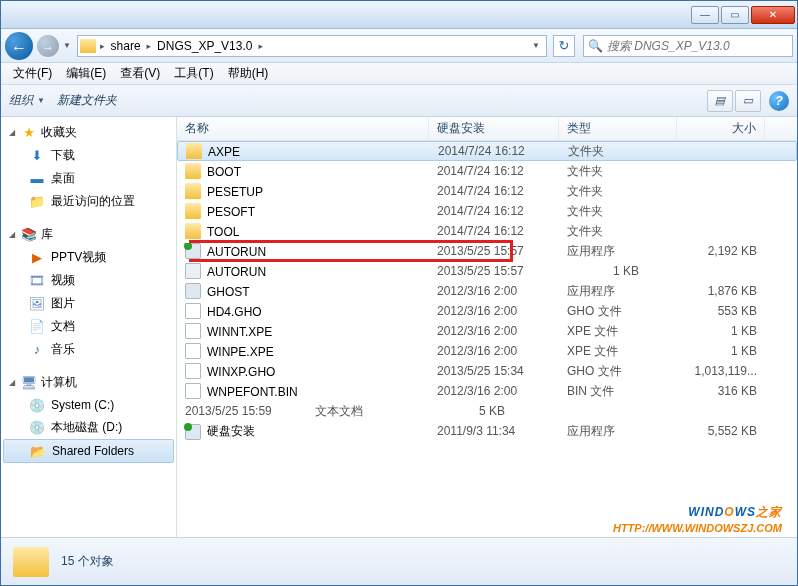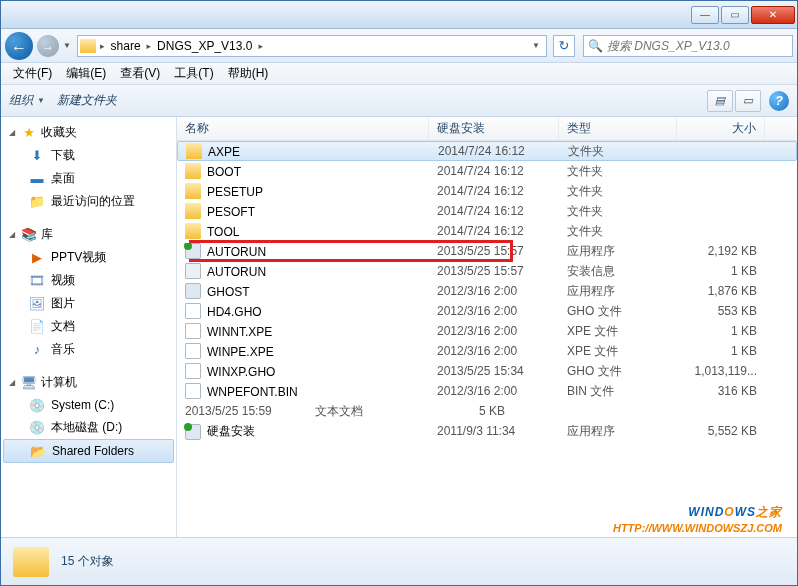--- a/index.html
+++ b/index.html
@@ -255,21 +255,20 @@
     <div class="cell date">2013/5/25 15:57</div>
     <div class="cell type">应用程序</div>
     <div class="cell size">2,192 KB</div>
           </div>
           <div class="row">
     <div class="cell name">
               <span class="fico cfg"></span>
               <span>AUTORUN</span>
             </div>
     <div class="cell date">2013/5/25 15:57</div>
-    <div class="cell type">安装信息</div>
     <div class="cell size">1 KB</div>
           </div>
           <div class="row">
     <div class="cell name">
               <span class="fico app"></span>
               <span>GHOST</span>
             </div>
     <div class="cell date">2012/3/16 2:00</div>
     <div class="cell type">应用程序</div>
     <div class="cell size">1,876 KB</div>

